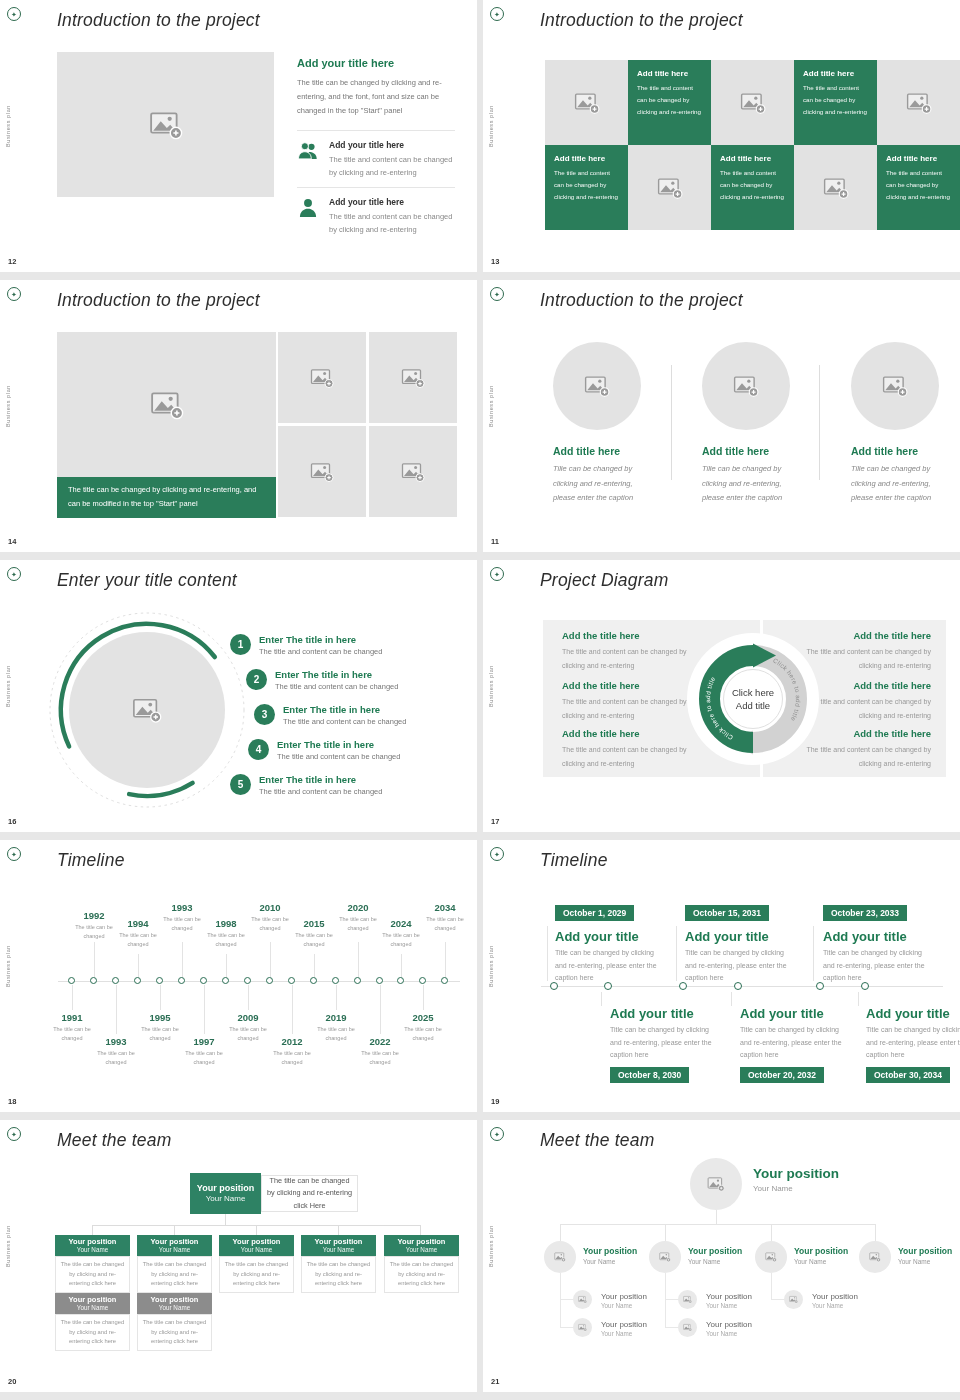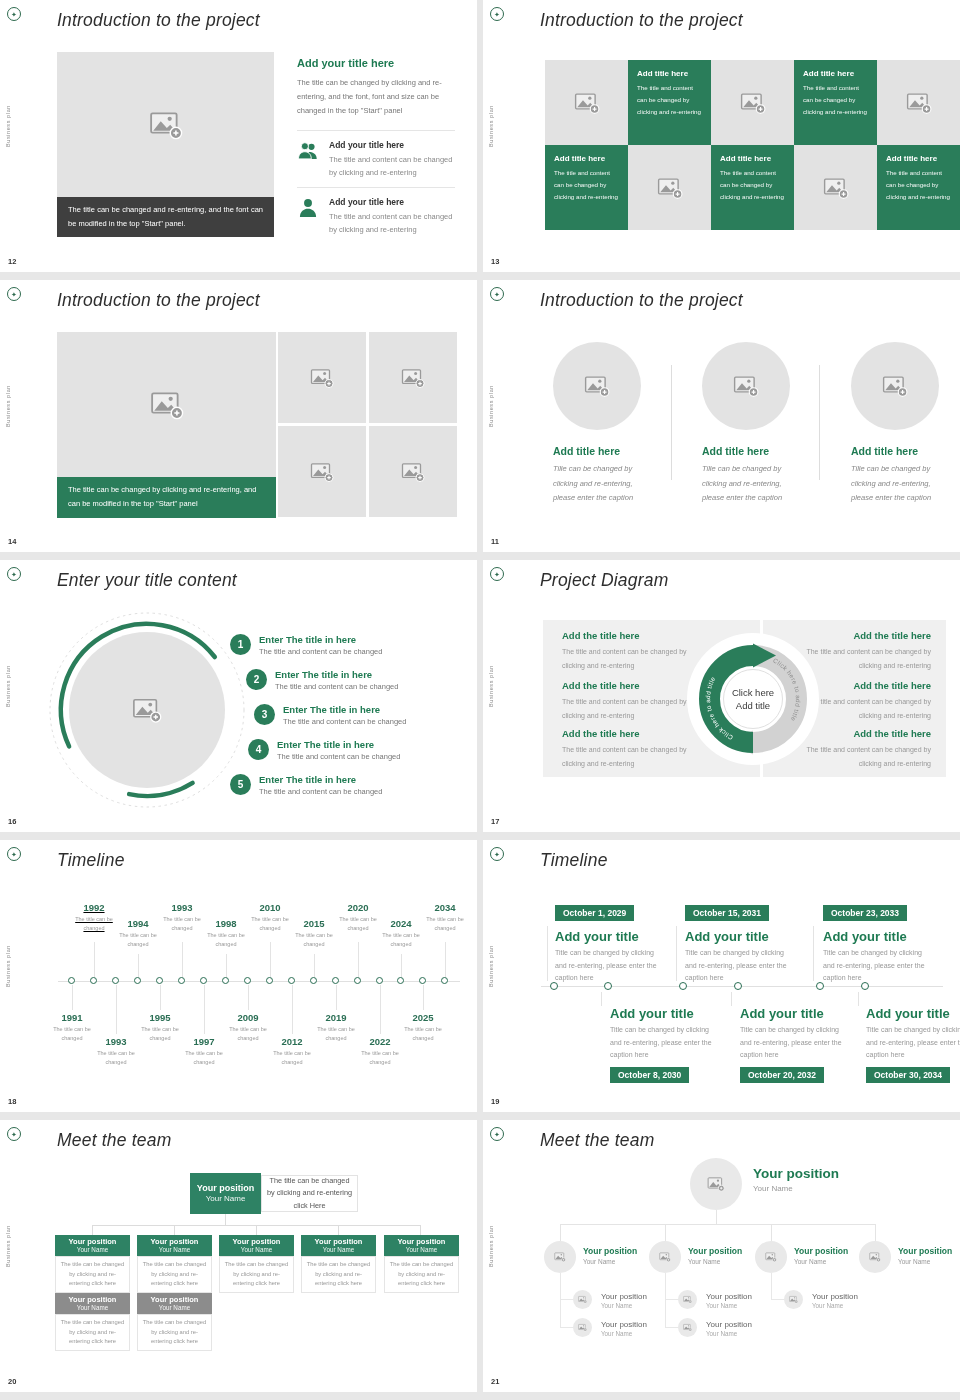--- a/index.html
+++ b/index.html
@@ -106,21 +106,20 @@
     <span class="logo">
         <span>✦</span>
       </span>
     <span class="vlabel">Business plan</span>
     <h2 class="stitle">Introduction to the project</h2>
     <div class="ph" style="left:57px;top:52px;width:217px;height:145px;">
       <svg class="uic" viewBox="0 0 24 24" style="width:34px;height:34px">
           <use href="#imgicon"></use>
         </svg>
     </div>
-    <div class="cap-dark">The title can be changed and re-entering, and the font can be modified in the top "Start" panel.</div>
     <div class="rcol12">
       <h3 class="ghead">Add your title here</h3>
       <p class="body">The title can be changed by clicking and re-entering, and the font, font and size can be changed in the top "Start" panel</p>
       <div class="itm">
         <svg class="uic pic" viewBox="0 0 24 24" style="width:22px;height:22px">
             <use href="#person2"></use>
           </svg>
         <div>
           <h4>Add your title here</h4>
           <p>The title and content can be changed by clicking and re-entering</p>
@@ -412,21 +411,21 @@
     <div class="nd" style="left:266px;top:137px;"></div>
     <div class="nd" style="left:288px;top:137px;"></div>
     <div class="nd" style="left:310px;top:137px;"></div>
     <div class="nd" style="left:332px;top:137px;"></div>
     <div class="nd" style="left:354px;top:137px;"></div>
     <div class="nd" style="left:376px;top:137px;"></div>
     <div class="nd" style="left:397px;top:137px;"></div>
     <div class="nd" style="left:419px;top:137px;"></div>
     <div class="nd" style="left:441px;top:137px;"></div>
 
-    <div class="tl-lab" style="left:71px;top:62px;text-decoration:underline;">
+    <div class="tl-lab" style="left:71px;top:70px;">
         <div class="yr">1992</div>
         <div class="cap">The title can be changed</div>
       </div>
     <div class="tl-lab" style="left:115px;top:78px;">
         <div class="yr">1994</div>
         <div class="cap">The title can be changed</div>
       </div>
     <div class="tl-lab" style="left:159px;top:62px;">
         <div class="yr">1993</div>
         <div class="cap">The title can be changed</div>

